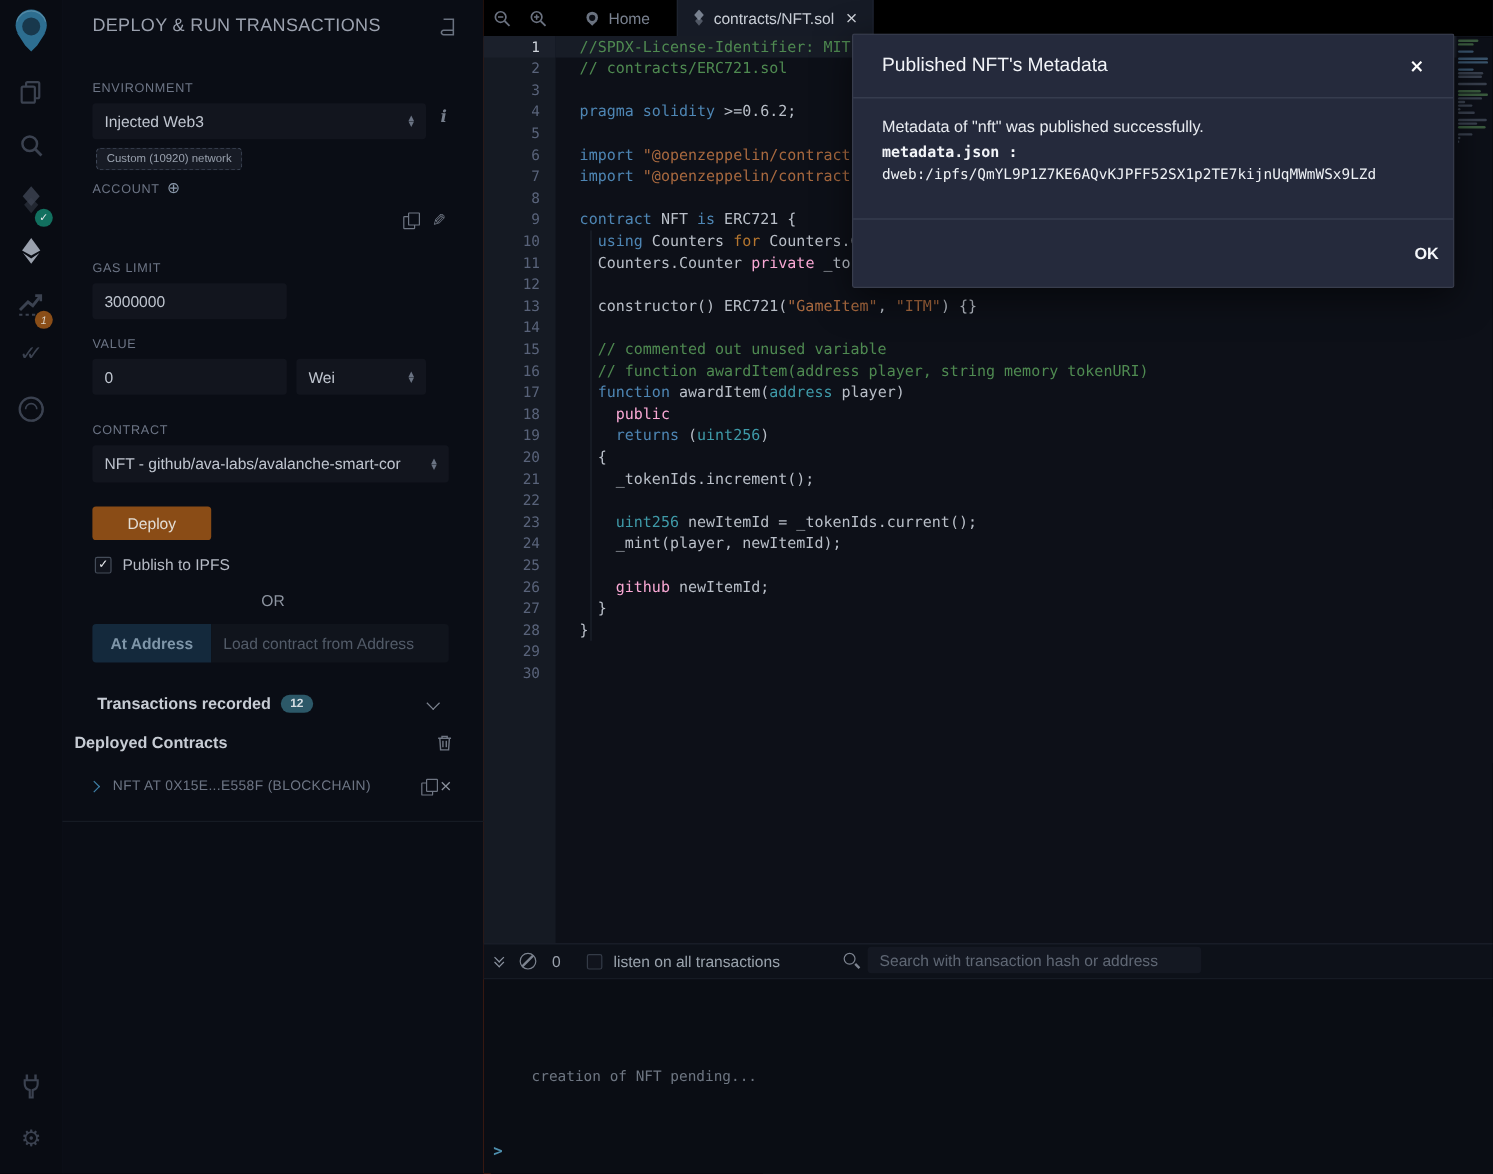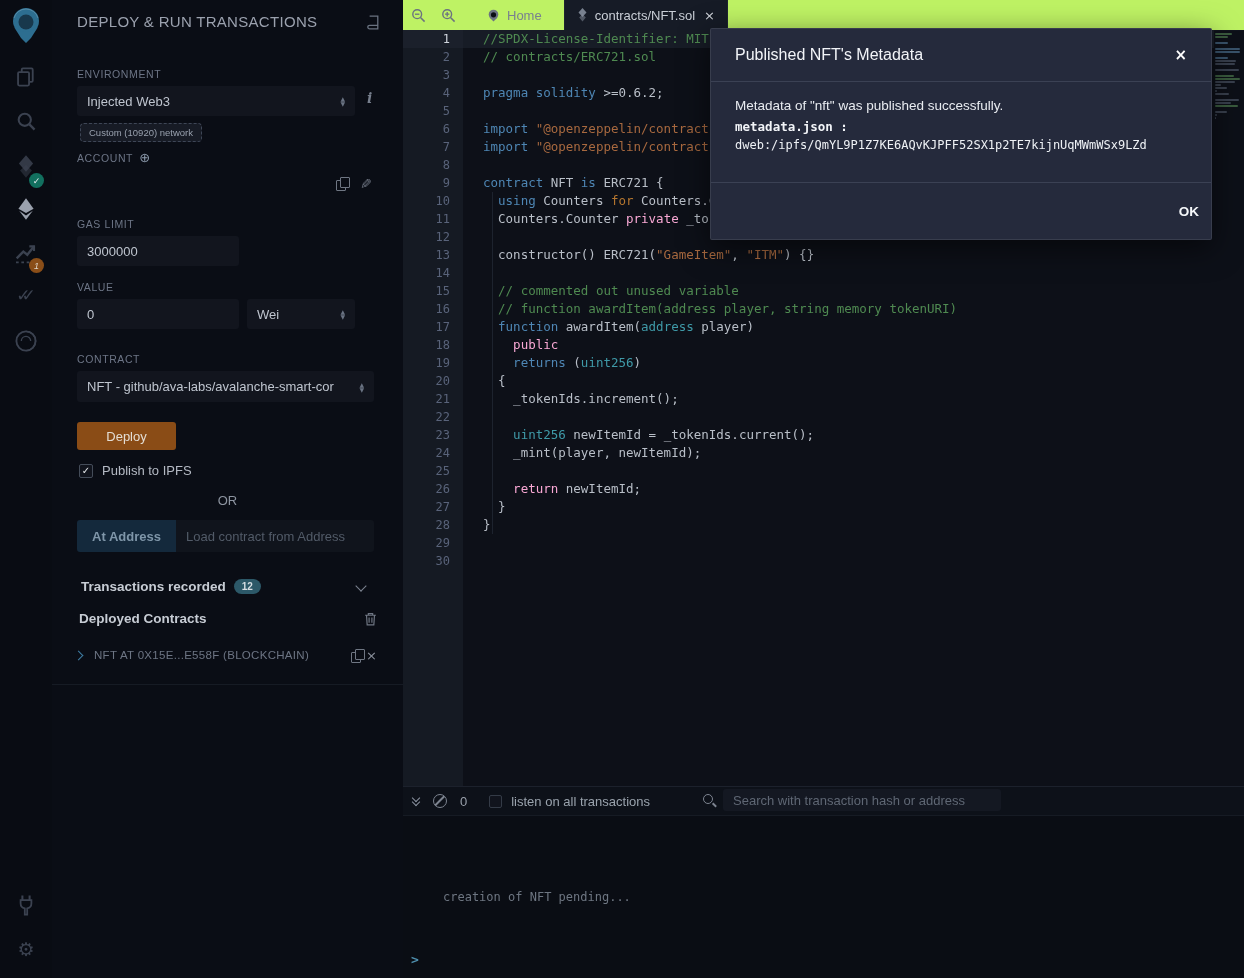--- a/index.html
+++ b/index.html
@@ -46,21 +46,21 @@
   .ic-copy::before{content:"";position:absolute;left:0;top:3px;width:8px;height:9px;border:1.4px solid currentColor;border-radius:1px;}
   .ic-copy::after{content:"";position:absolute;left:4px;top:0;width:8px;height:9px;border:1.4px solid currentColor;border-radius:1px;background:#0a0d15;}
   .ic-search{position:relative;width:14px;height:14px;display:inline-block;color:#7d8490;}
   .ic-search::before{content:"";position:absolute;left:0;top:0;width:8px;height:8px;border:1.6px solid currentColor;border-radius:50%;}
   .ic-search::after{content:"";position:absolute;left:9px;top:10px;width:5px;height:1.8px;background:currentColor;transform:rotate(45deg);}
   .ic-ban{width:12px;height:12px;border:1.5px solid #7d8490;border-radius:50%;position:relative;display:inline-block;}
   .ic-ban::after{content:"";position:absolute;left:-1px;top:5px;width:13px;height:1.5px;background:#7d8490;transform:rotate(-45deg);}
   .glyph{font-family:"DejaVu Sans",sans-serif;}
   
   #editor{position:absolute;left:403px;top:0;width:841px;height:786px;background:#0d1018;}
-  #tabbar{position:absolute;left:0;top:0;right:0;height:30px;background:#bef264;display:flex;align-items:flex-start;border-bottom:1px solid #10141d;}
+  #tabbar{position:absolute;left:0;top:0;right:0;height:30px;background:#000000;display:flex;align-items:flex-start;border-bottom:1px solid #10141d;}
   .ztool{width:30px;height:30px;display:flex;align-items:center;justify-content:center;color:#6b7280;}
   .tab{display:flex;align-items:center;gap:7px;padding:0 12px;height:30px;font-size:13px;color:#79818f;}
   .tab.active{background:#161b26;color:#c9ced6;border-left:1px solid #1e2430;border-right:1px solid #1e2430;}
   .tab .tclose{font-size:13px;color:#cfd3da;margin-left:2px;}
   #gutter{position:absolute;left:0;top:30px;bottom:0;width:60px;background:#151a23;}
   .ln{height:18px;line-height:18px;text-align:right;padding-right:13px;font-family:"DejaVu Sans Mono",monospace;
       font-size:12px;color:#59637a;}
   .ln.hl{background:#1b202b;color:#cfd4dc;}
   #code{position:absolute;left:60px;top:30px;right:30px;bottom:0;overflow:hidden;}
   .cl{height:18px;line-height:18px;white-space:pre;font-family:"DejaVu Sans Mono",monospace;font-size:12.5px;padding-left:20px;}
@@ -241,21 +241,21 @@
     <button class="btn-ataddr">At Address</button>
     <input class="inp" style="flex: 1 1 0%; border-radius: 0px 3px 3px 0px; background: rgb(16, 20, 28);" placeholder="Load contract from Address">
   </div>
 
   <div class="p-abs" style="left:29px;top:579px;display:flex;align-items:center">
     <span style="font-size:13.5px;font-weight:bold;color:#c7ccd4">Transactions recorded</span>
     <span class="pill">12</span>
   </div>
   <span class="p-abs chev down" style="left:305px;top:582px;color:#7d8490"></span>
 
-  <div class="p-abs" style="left:27px;top:611px;font-size:13.5px;font-weight:bold;color:#c7ccd4">Deployed Contracts</div>
+  <div class="p-abs" style="left:10px;top:611px;font-size:13.5px;font-weight:bold;color:#c7ccd4">Deployed Contracts</div>
   <span class="p-abs" style="left:312px;top:612px;color:#6f7683">
     <svg width="13" height="14" viewBox="0 0 12 13">
         <path d="M1 3 h10 M4 3 V1.5 h4 V3 M2.3 3 l.6 9 h6.2 l.6 -9 M4.7 5 v5 M7.3 5 v5" fill="none" stroke="currentColor" stroke-width="1.1"></path>
       </svg>
   </span>
 
   <div class="p-abs" style="left:23px;top:649px;display:flex;align-items:center;gap:12px">
     <span class="chev right" style="color:#3f7fa6;width:6px;height:6px"></span>
     <span style="font-size:11.5px;letter-spacing:.3px;color:#6d7584">NFT AT 0X15E...E558F (BLOCKCHAIN)</span>
   </div>
@@ -349,21 +349,21 @@
       <div class="cl"><span class="tk-c">  // function awardItem(address player, string memory tokenURI)</span></div>
       <div class="cl"><span class="tk-p">  </span><span class="tk-k">function </span><span class="tk-p">awardItem(</span><span class="tk-t">address</span><span class="tk-p"> player)</span></div>
       <div class="cl"><span class="tk-p">    </span><span class="tk-g">public</span></div>
       <div class="cl"><span class="tk-p">    </span><span class="tk-k">returns</span><span class="tk-p"> (</span><span class="tk-t">uint256</span><span class="tk-p">)</span></div>
       <div class="cl"><span class="tk-p">  {</span></div>
       <div class="cl"><span class="tk-p">    _tokenIds.increment();</span></div>
       <div class="cl"></div>
       <div class="cl"><span class="tk-p">    </span><span class="tk-t">uint256</span><span class="tk-p"> newItemId = _tokenIds.current();</span></div>
       <div class="cl"><span class="tk-p">    _mint(player, newItemId);</span></div>
       <div class="cl"></div>
-      <div class="cl"><span class="tk-p">    </span><span class="tk-g">return</span><span class="tk-p"> newItemId;</span></div>
+      <div class="cl"><span class="tk-p">    </span><span class="tk-g">github</span><span class="tk-p"> newItemId;</span></div>
       <div class="cl"><span class="tk-p">  }</span></div>
       <div class="cl"><span class="tk-p">}</span></div>
       <div class="cl"></div>
     </div>
   <div id="indent-guide"></div>
   <div id="minimap">
       <div class="mm" style="width: 17px; background: rgb(58, 91, 62);"></div>
       <div class="mm" style="width: 13px; background: rgb(58, 91, 62);"></div>
       <div class="mm" style="width: 0px; background: transparent;"></div>
       <div class="mm" style="width: 13px; background: rgb(57, 83, 107);"></div>

